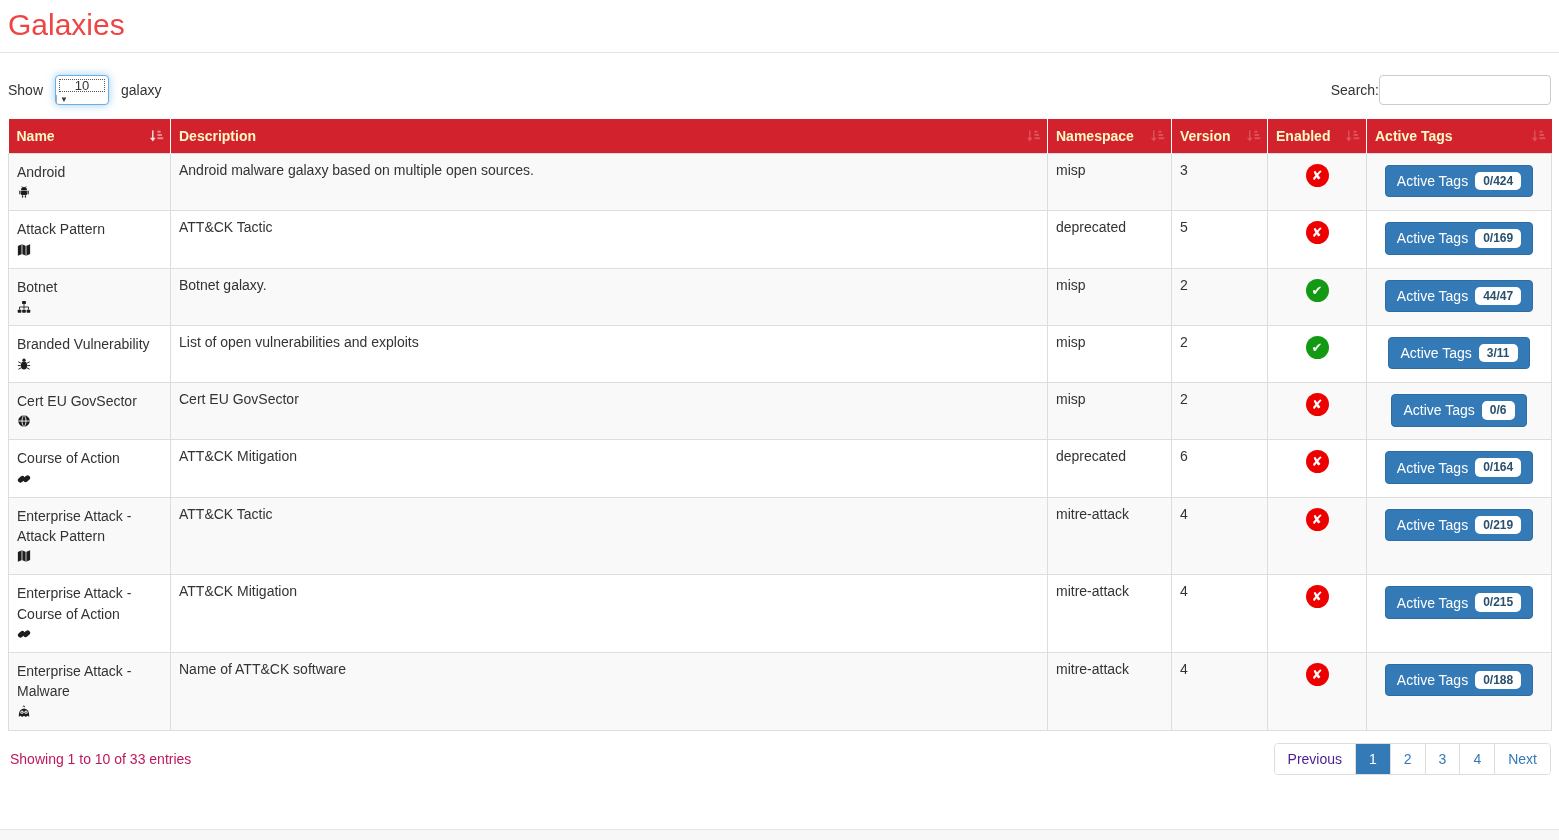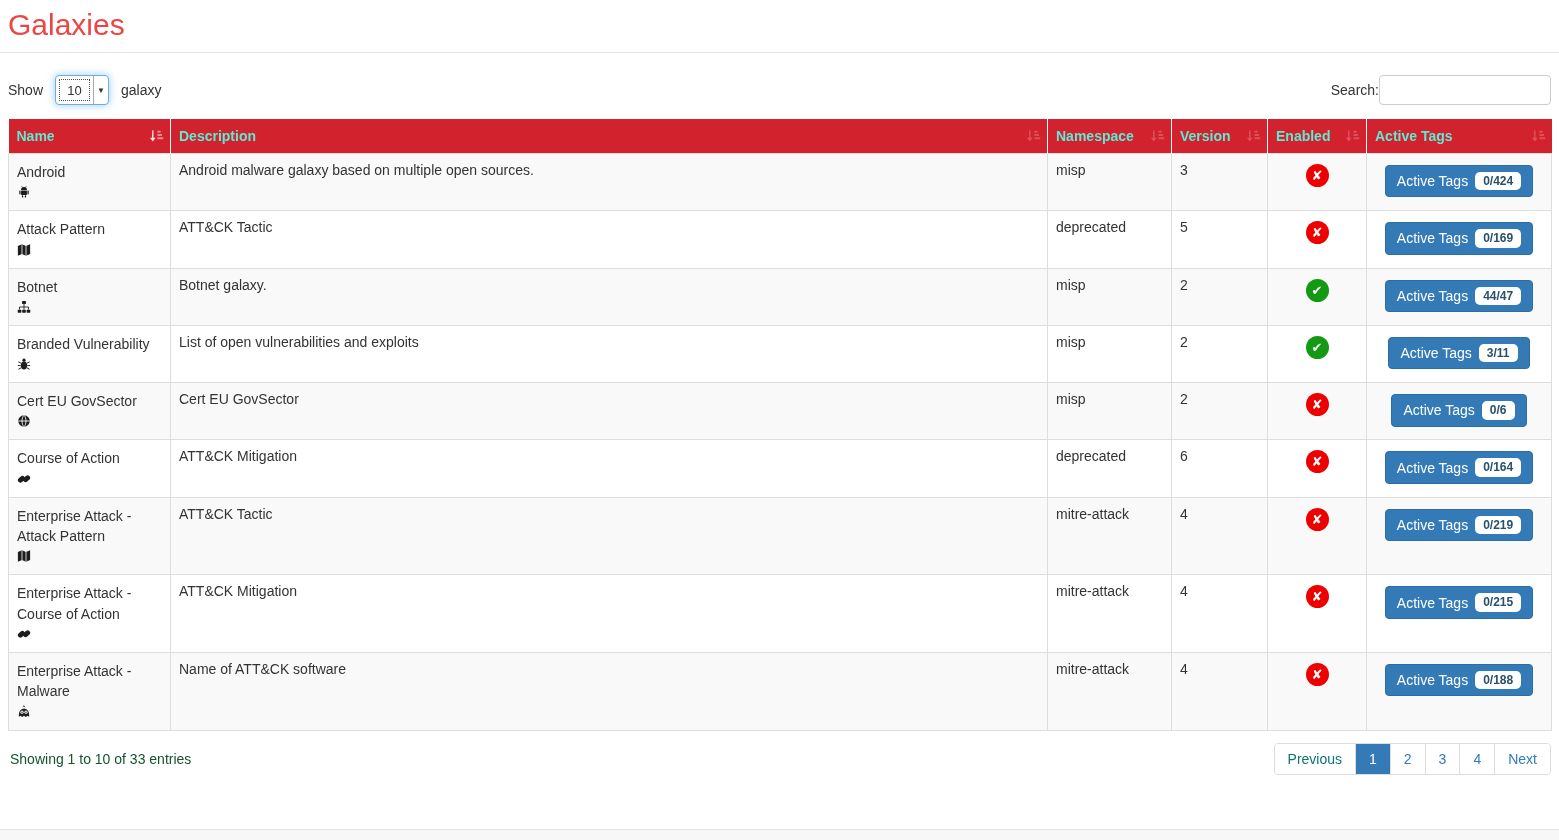--- a/index.html
+++ b/index.html
@@ -6,28 +6,28 @@
   html,body { width:1559px; height:840px; overflow:hidden; background:#fff;
     font-family:"Liberation Sans","DejaVu Sans",sans-serif; color:#333; font-size:14px; position:relative; }
   .wrap { padding:0 8px; }
 
   .page-title { font-size:30px; font-weight:400; color:#ef4444; padding:8px 0 10px 0; }
   .title-rule { border:none; border-top:1px solid #e5e5e5; margin:0 -8px 22px -8px; }
 
   .controls { display:flex; justify-content:space-between; align-items:center; margin-bottom:14px; }
   .length-ctl { display:flex; align-items:center; gap:12px; }
   .select-box { display:inline-flex; align-items:stretch; width:54px; height:30px; background:#fff;
-    border:1px solid #66afe9; border-radius:4px; box-shadow:0 0 8px rgba(102,175,233,.65); cursor:pointer; }
+    border:1px solid #66afe9; border-radius:4px; box-shadow:0 0 8px rgba(102,175,233,.65); cursor:pointer;flex-direction:column; }
   .select-val { flex:1; display:flex; align-items:center; justify-content:center; outline:1px dotted #555; outline-offset:-4px; font-size:13px; color:#333; }
   .select-caret { width:15px; border-left:1px solid #aaa; display:flex; align-items:center; justify-content:center; font-size:8px; color:#333; }
   .search-ctl { display:flex; align-items:center; gap:0; }
   .search-input { width:172px; height:30px; border:1px solid #ccc; border-radius:4px; padding:4px 8px; font-size:14px; }
 
   table { border-collapse:collapse; width:1543px; table-layout:fixed; }
-  th { background:#d2222d; color:#5eead4; font-weight:700; text-align:left; padding:9px 8px; font-size:14px;
+  th { background:#d2222d; color:#fef9c3; font-weight:700; text-align:left; padding:9px 8px; font-size:14px;
        border-right:1px solid rgba(255,255,255,.45); position:relative; cursor:pointer; }
   th:last-child { border-right:none; }
   .sort-active, .sort-faint { position:absolute; right:6px; top:50%; transform:translateY(-50%); display:inline-flex; }
   .sort-faint { opacity:.22; }
   td { border:1px solid #ddd; padding:8px 8px; vertical-align:top; font-size:14px; color:#333; }
   tbody tr { height:57px;padding-left:18px; }
   tbody tr:nth-child(odd) { background:#f9f9f9; }
   tbody tr:nth-child(even) { background:#fff; }
   .cell-name .nm { display:block; line-height:1.45; }
   .g-icon { display:inline-block; margin-top:3px; line-height:1; }
@@ -39,25 +39,25 @@
     align-items:center; justify-content:center; font-size:13px; font-weight:700; margin-top:2px; }
   .st-off { background:#ee0000; }
   .st-on  { background:#149914; }
 
   .cell-tags { text-align:center; }
   .btn-tags { display:inline-flex; align-items:center; gap:7px; background:#337ab7; border:1px solid #2e6da4;
     color:#fff; border-radius:4px; padding:6px 11px; font-size:14px; cursor:pointer; margin-top:3px; }
   .badge { background:#fff; color:#29506d; border-radius:5px; padding:2px 8px; font-size:12px; font-weight:700; line-height:1.2; }
 
   .table-footer { display:flex; justify-content:space-between; align-items:center; margin-top:12px; }
-  .info-text { font-size:14px; color:#14532d; padding-left:2px; }
+  .info-text { font-size:14px; color:#be185d; padding-left:2px; }
   .pagination { display:inline-flex; border-radius:4px; overflow:hidden; border:1px solid #ddd; }
   .page-item { padding:7px 13px; background:#fff; color:#337ab7; border-left:1px solid #ddd; font-size:14px; cursor:pointer; }
   .page-item:first-child { border-left:none; }
-  .page-item.disabled { color:#0f766e; cursor:default; }
+  .page-item.disabled { color:#4c1d95; cursor:default; }
   .page-item.active { background:#337ab7; color:#fff; cursor:default; }
 
   .bottom-strip { position:absolute; left:0; right:0; bottom:0; height:11px; background:#f7f7f7; border-top:1px solid #e4e4e4; }
 </style>
 </head>
 <body>
 
 <div class="wrap">
   <h2 class="page-title">Galaxies</h2>
   <hr class="title-rule">

